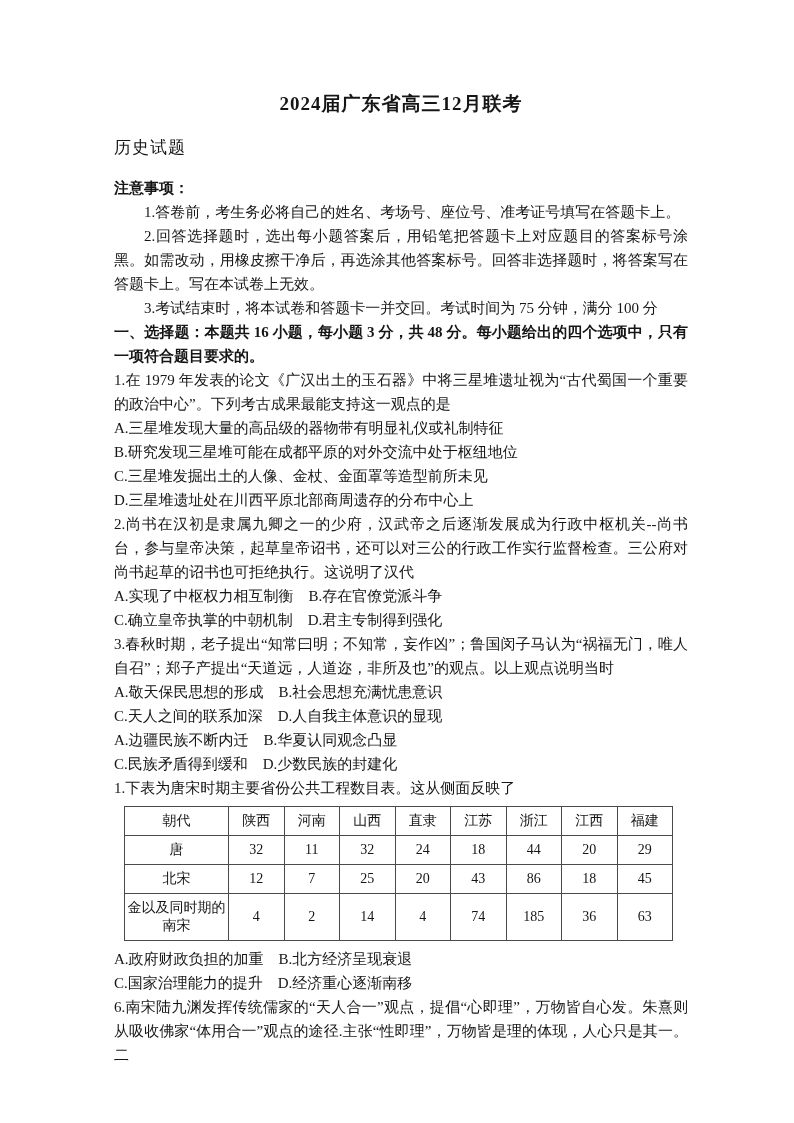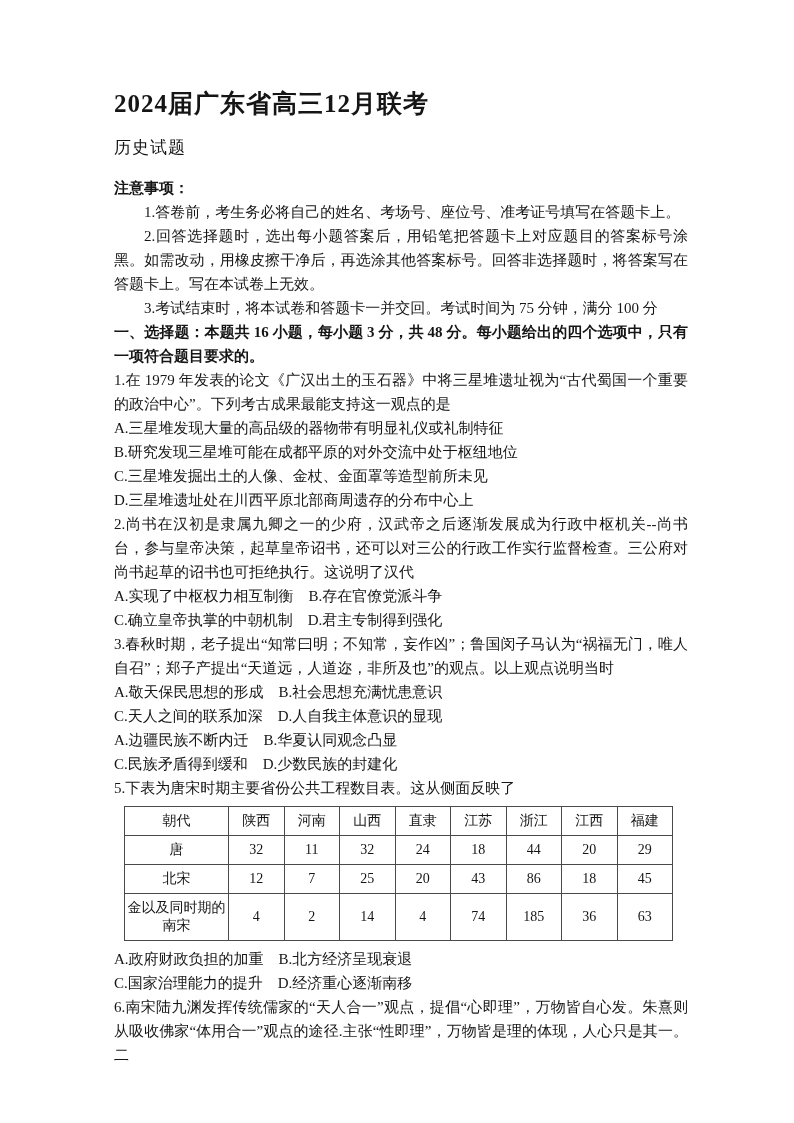--- a/index.html
+++ b/index.html
@@ -9,23 +9,23 @@
     box-sizing:border-box;
     padding:92px 106px 0 114px;
     background:#ffffff;
     color:#151515;
     font-family:"Liberation Serif","DejaVu Serif",serif;
     font-size:15px;
     line-height:24px;
     overflow:hidden;
   }
   .title{
-    font-size:25px;
+    font-size:19px;
     font-weight:bold;
-    text-align:left;
+    text-align:center;
     margin:0 0 20px 0;
     letter-spacing:1px;
   }
   .subtitle{
     font-size:17px;
     font-weight:normal;
     text-align:left;
     margin:0 0 16px 0;
     letter-spacing:1px;
   }
@@ -88,21 +88,21 @@
     <p>A.敬天保民思想的形成　B.社会思想充满忧患意识</p>
     <p>C.天人之间的联系加深　D.人自我主体意识的显现</p>
   </div>
 
   <div>
     <p>A.边疆民族不断内迁　B.华夏认同观念凸显</p>
     <p>C.民族矛盾得到缓和　D.少数民族的封建化</p>
   </div>
 
   <div>
-    <p>5.下表为唐宋时期主要省份公共工程数目表。这从侧面反映了</p>
+    <p>1.下表为唐宋时期主要省份公共工程数目表。这从侧面反映了</p>
 
     <table class="q-table">
       <colgroup>
         <col class="c-era">
           <col class="c-num">
           <col class="c-num">
           <col class="c-num">
           <col class="c-num">
         <col class="c-num">
           <col class="c-num">

